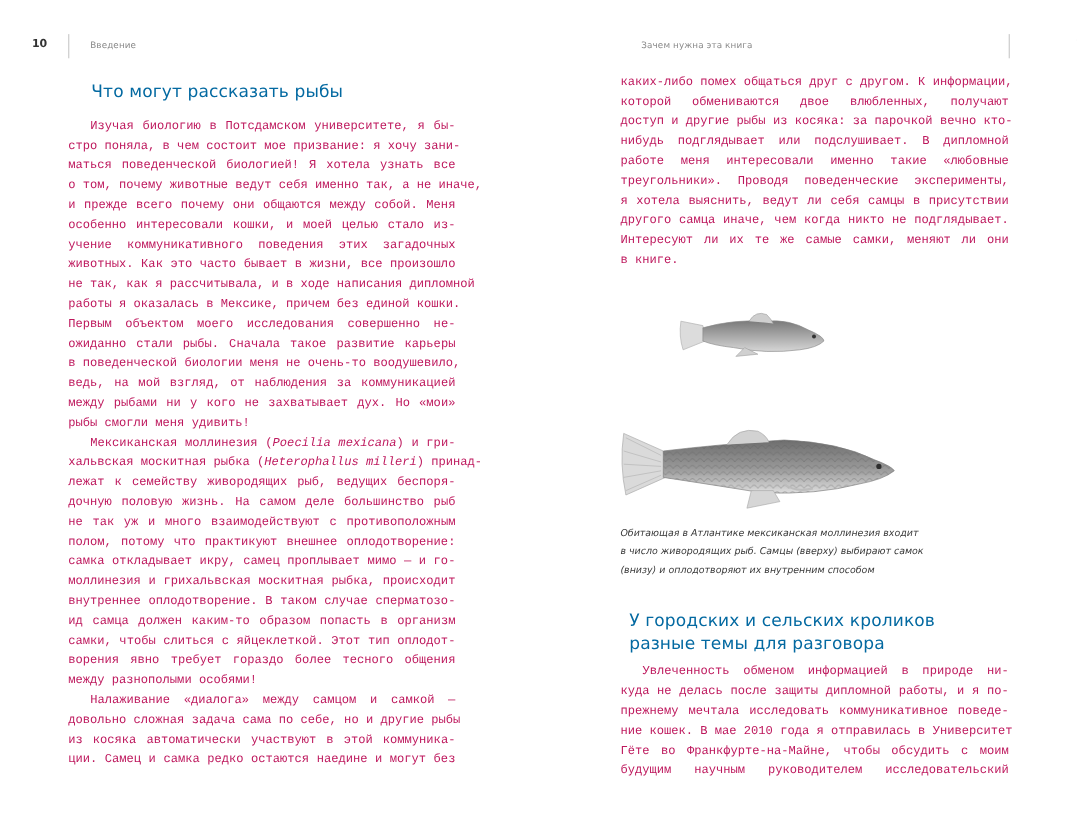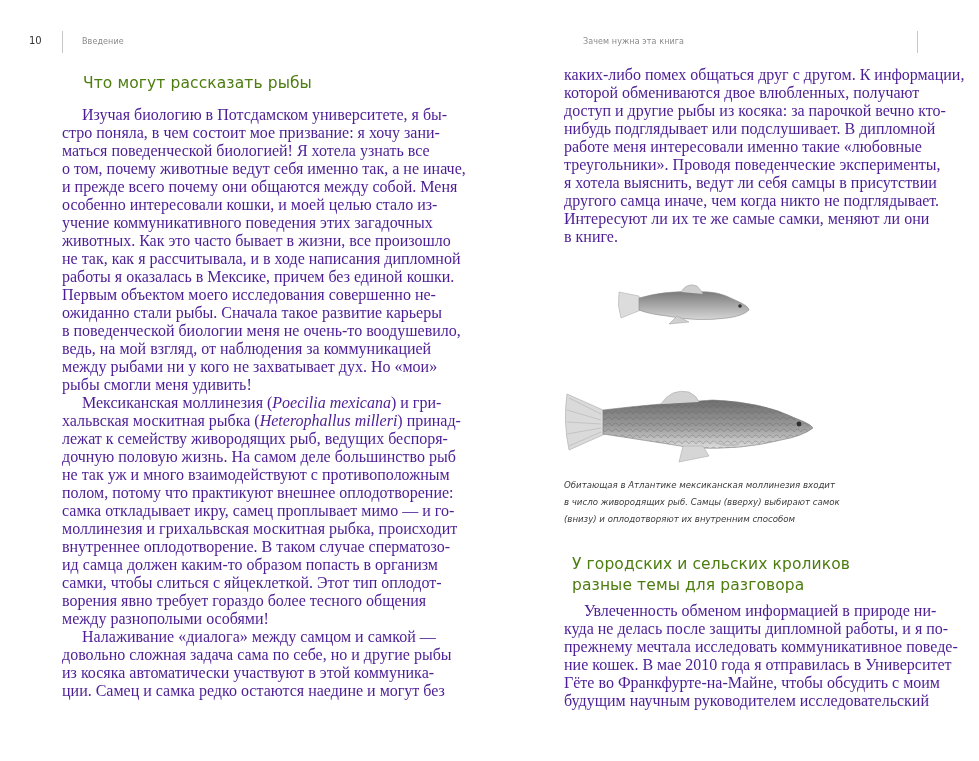--- a/index.html
+++ b/index.html
@@ -28,49 +28,49 @@
       top: 37px;
       font-family: "DejaVu Sans", sans-serif;
       font-size: 8px;
       color: #8a8a8a;
       letter-spacing: 0.1px;
     }
     .folio {
       position: absolute;
       top: 35px;
       font-family: "DejaVu Sans", sans-serif;
-      font-weight: normal;
+      font-weight: bold;
       font-size: 10px;
       color: #333;
     }
     .head-rule {
       position: absolute;
       top: 31px;
       width: 1px;
       height: 22px;
       background: #c8c8c8;
     }
 
     .heading {
       position: absolute;
       font-family: "DejaVu Sans", sans-serif;
       font-weight: normal;
       font-size: 15.5px;
-      color: #4d7c0f;
+      color: #0369a1;
       margin: 0;
       line-height: 21px;
       letter-spacing: 0.1px;
     }
 
     .text-block {
       position: absolute;
-      font-family: Liberation Serif, serif;
-      font-size: 16px;
+      font-family: Liberation Mono, monospace;
+      font-size: 11px;
       line-height: 18px;
-      color: #4c1d95;
+      color: #be185d;
       text-align: justify;
       text-align-last: auto;
     }
     .line {
       display: block;
       text-align: justify;
       text-align-last: justify;
       white-space: nowrap;
       overflow: visible;
     }

